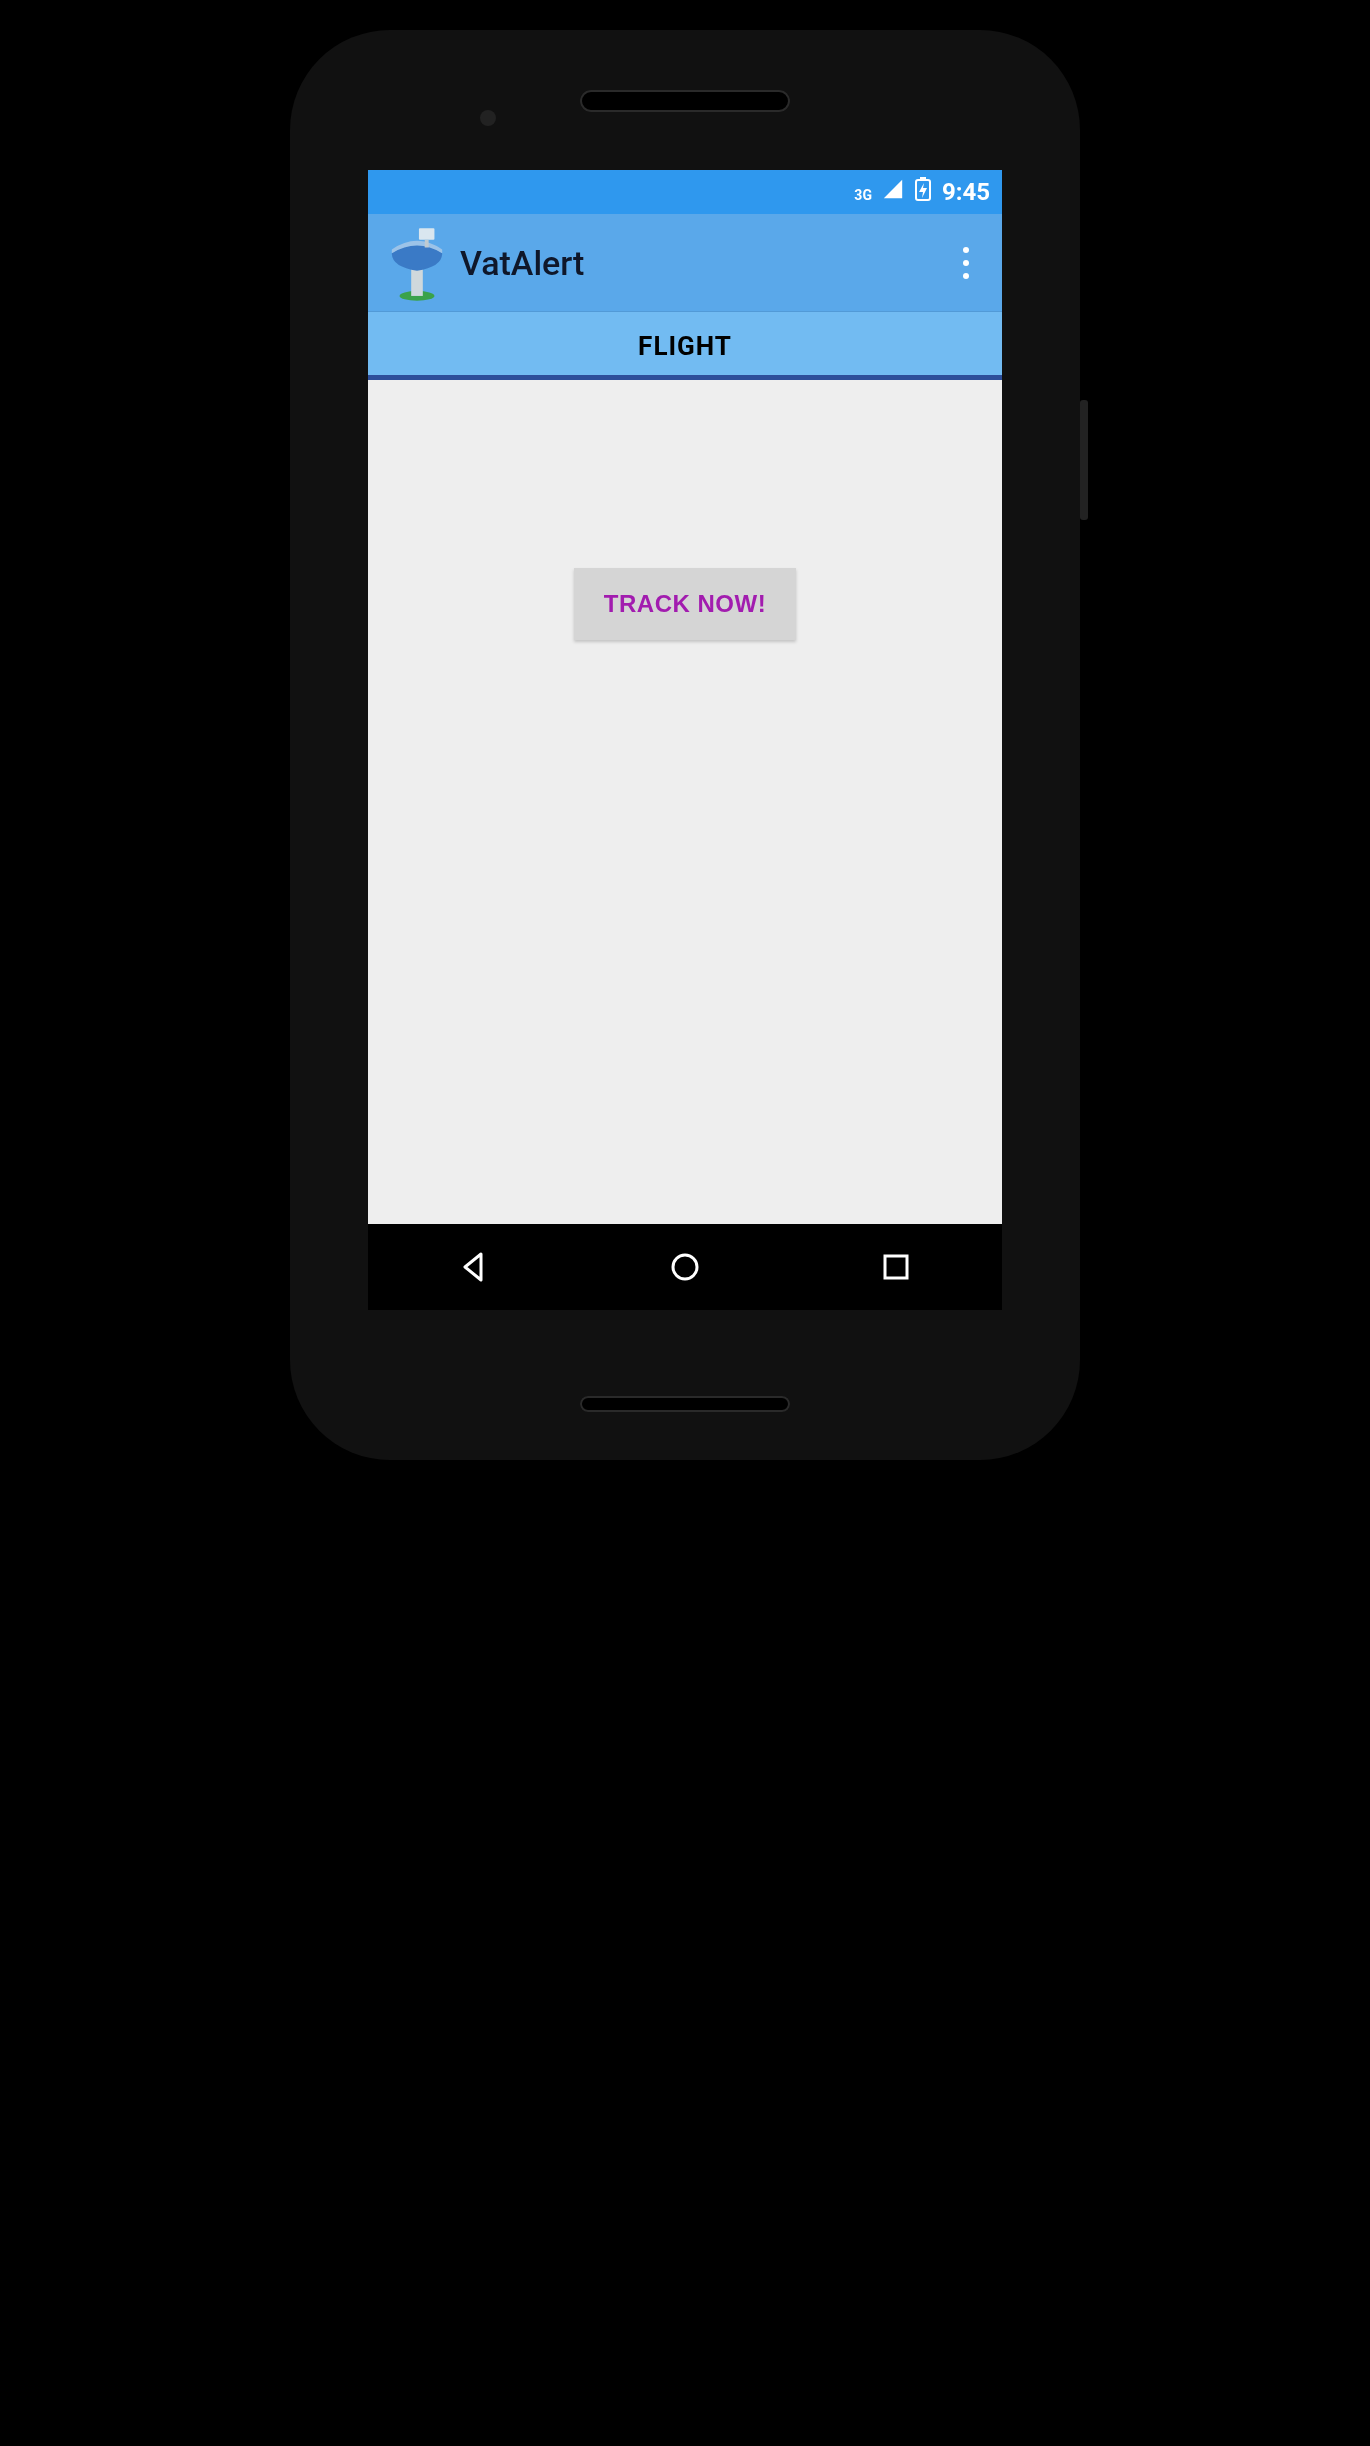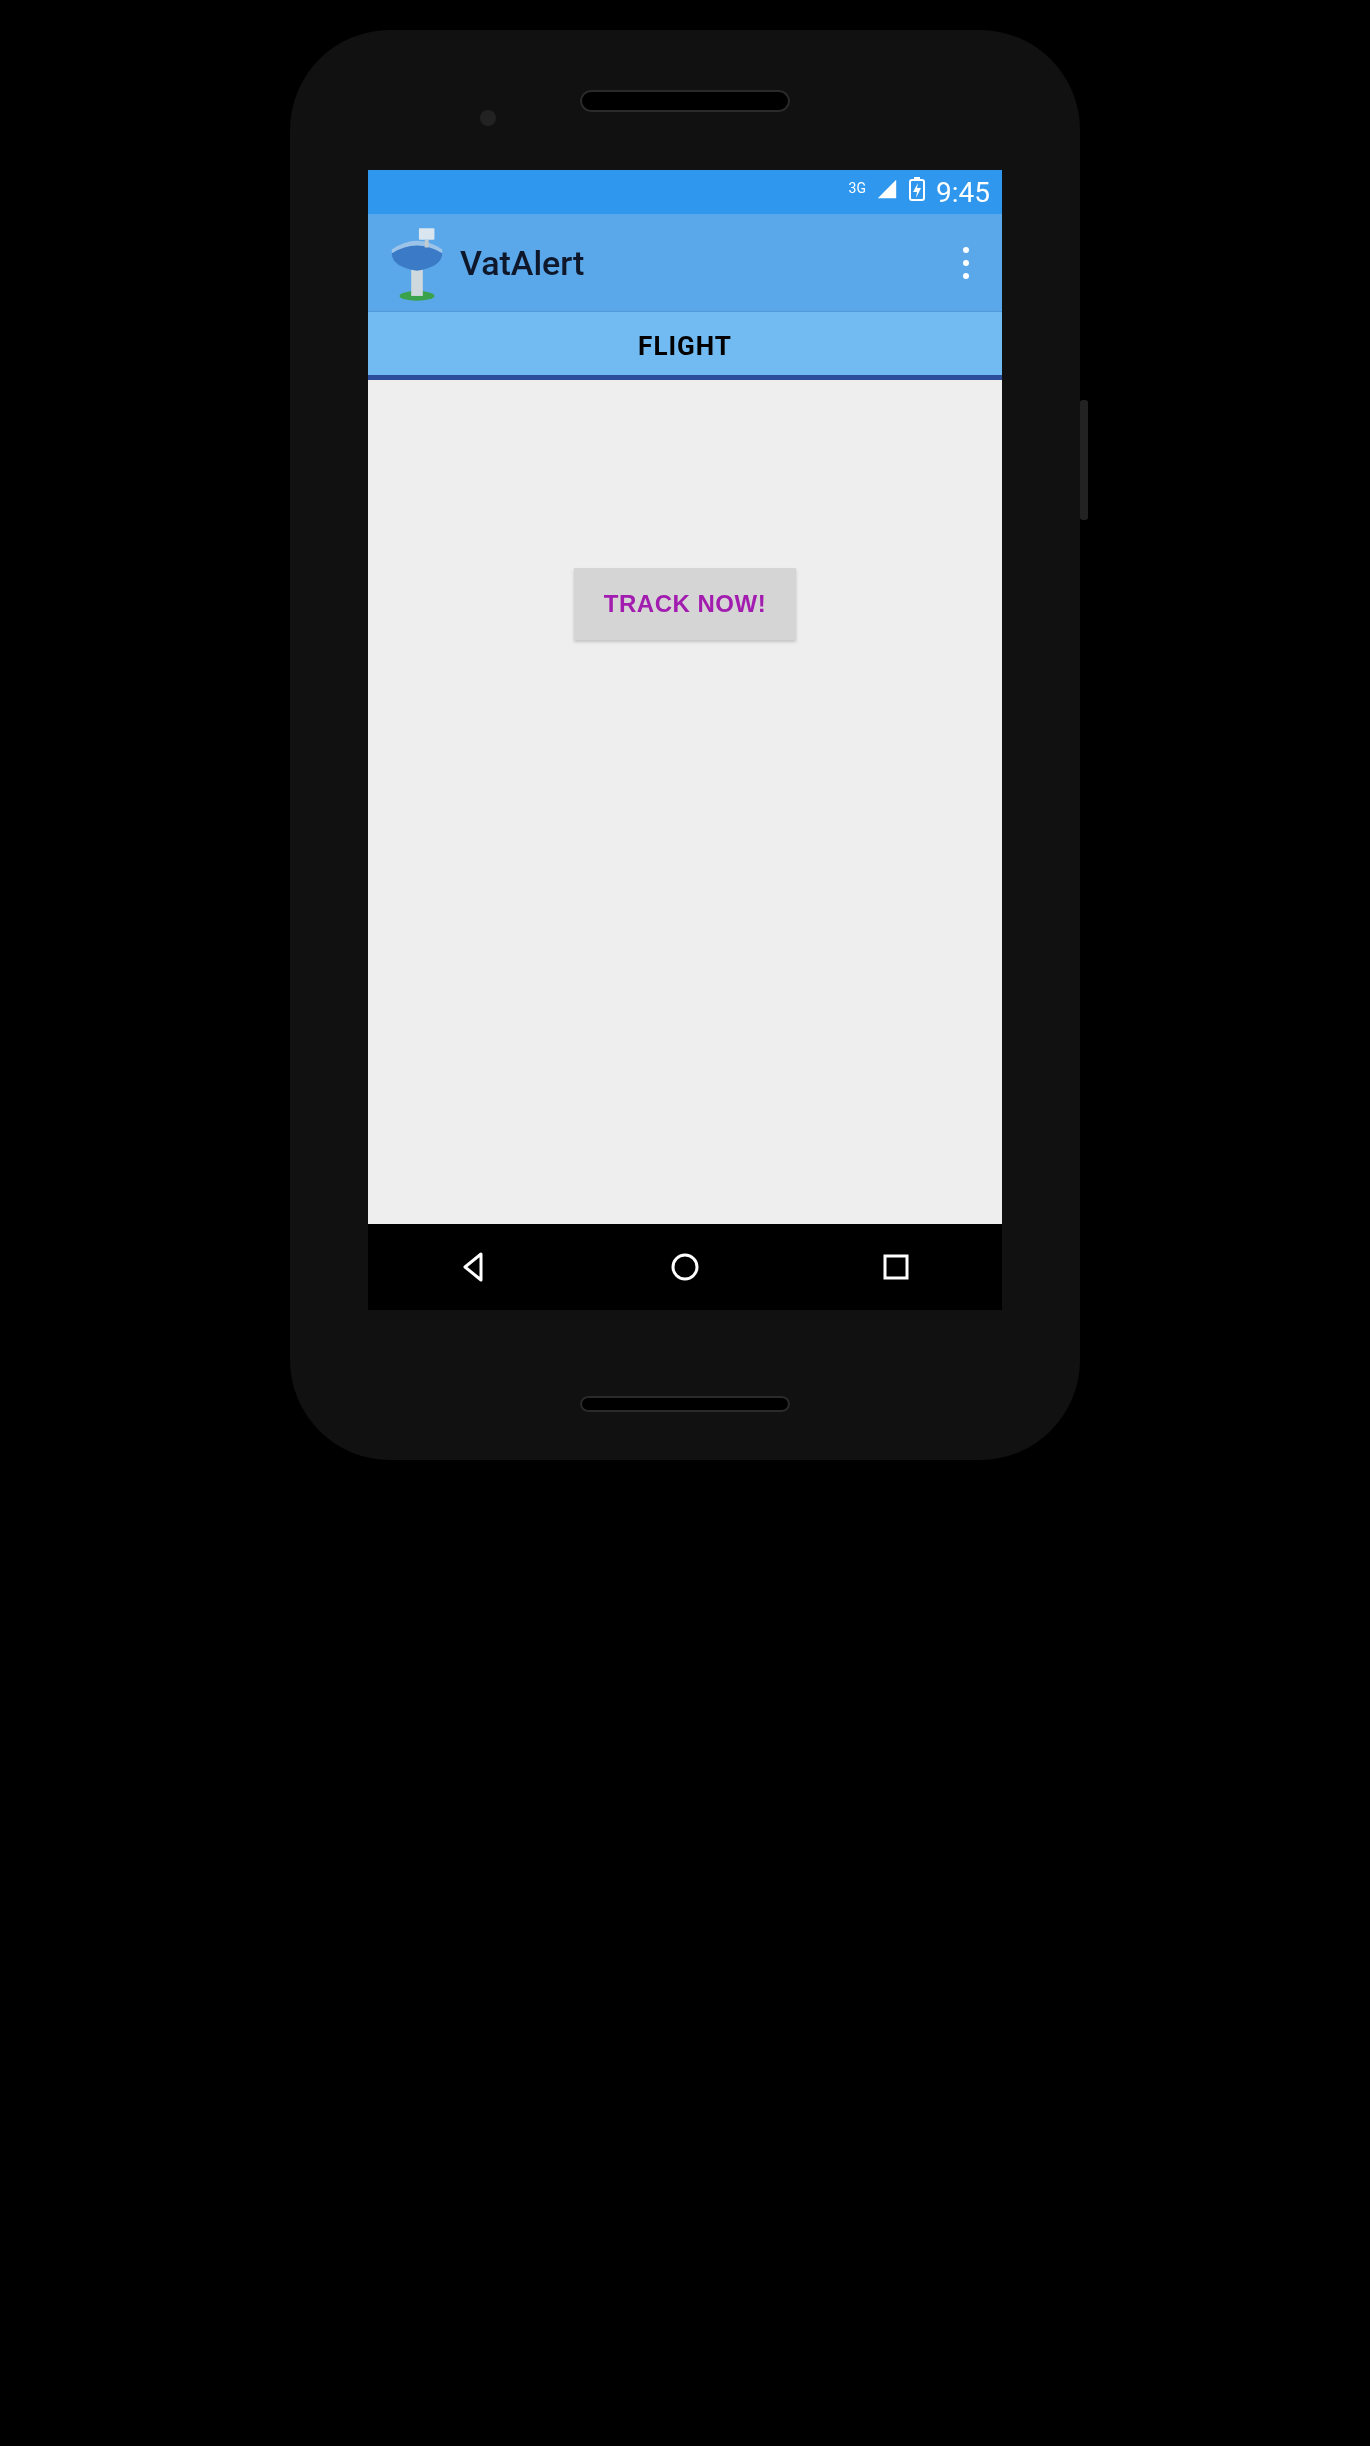--- a/index.html
+++ b/index.html
@@ -82,21 +82,21 @@
     height: 44px;
     background: #2f98ee;
     color: #fff;
     display: flex;
     align-items: center;
     justify-content: flex-end;
     padding: 0 12px;
     font-size: 24px;
     gap: 10px;
   }
-  .sig-3g { font-size: 14px; font-weight: 400; align-self: flex-start; margin-top: 10px; }
+  .sig-3g { font-size: 14px; font-weight: 700; align-self: flex-start; margin-top: 17px; }
 
   
   .appbar {
     height: 98px;
     background: #5aa8ea;
     border-bottom: 1px solid rgba(0,0,0,.08);
     display: flex;
     align-items: center;
     padding: 0 16px 0 18px;
     color: #0f172a;
@@ -214,21 +214,21 @@
             <path fill="#fff" d="M2 22 L22 2 L22 22 Z"></path>
           </svg>
       </span>
       <span>
         <svg width="18" height="24" viewBox="0 0 18 24">
           <rect x="2" y="3" width="14" height="20" rx="2" fill="none" stroke="#fff" stroke-width="2"></rect>
           <rect x="6" y="0" width="6" height="3" fill="#fff"></rect>
           <path d="M10 6 L5 15 H9 L8 21 L13 11 H9 Z" fill="#fff"></path>
         </svg>
       </span>
-      <span style="font-size:28px;">9:45</span>
+      <span style="font-size:24px;font-weight:bold;">9:45</span>
     </div>
 
     <div class="appbar">
       <span class="tower-icon">
         <svg viewBox="0 0 64 80" width="62" height="80">
           <ellipse cx="32" cy="74" rx="18" ry="5" fill="#3aa24a"></ellipse>
           <rect x="26" y="44" width="12" height="30" fill="#cfd8dc"></rect>
           <path d="M6 30 Q32 10 58 30 Q58 44 32 48 Q6 44 6 30 Z" fill="#3a7ac6"></path>
           <path d="M6 30 Q32 14 58 30 L58 26 Q32 8 6 26 Z" fill="#9cc3e8"></path>
           <rect x="34" y="4" width="16" height="12" rx="1" fill="#d9e6ef"></rect>

